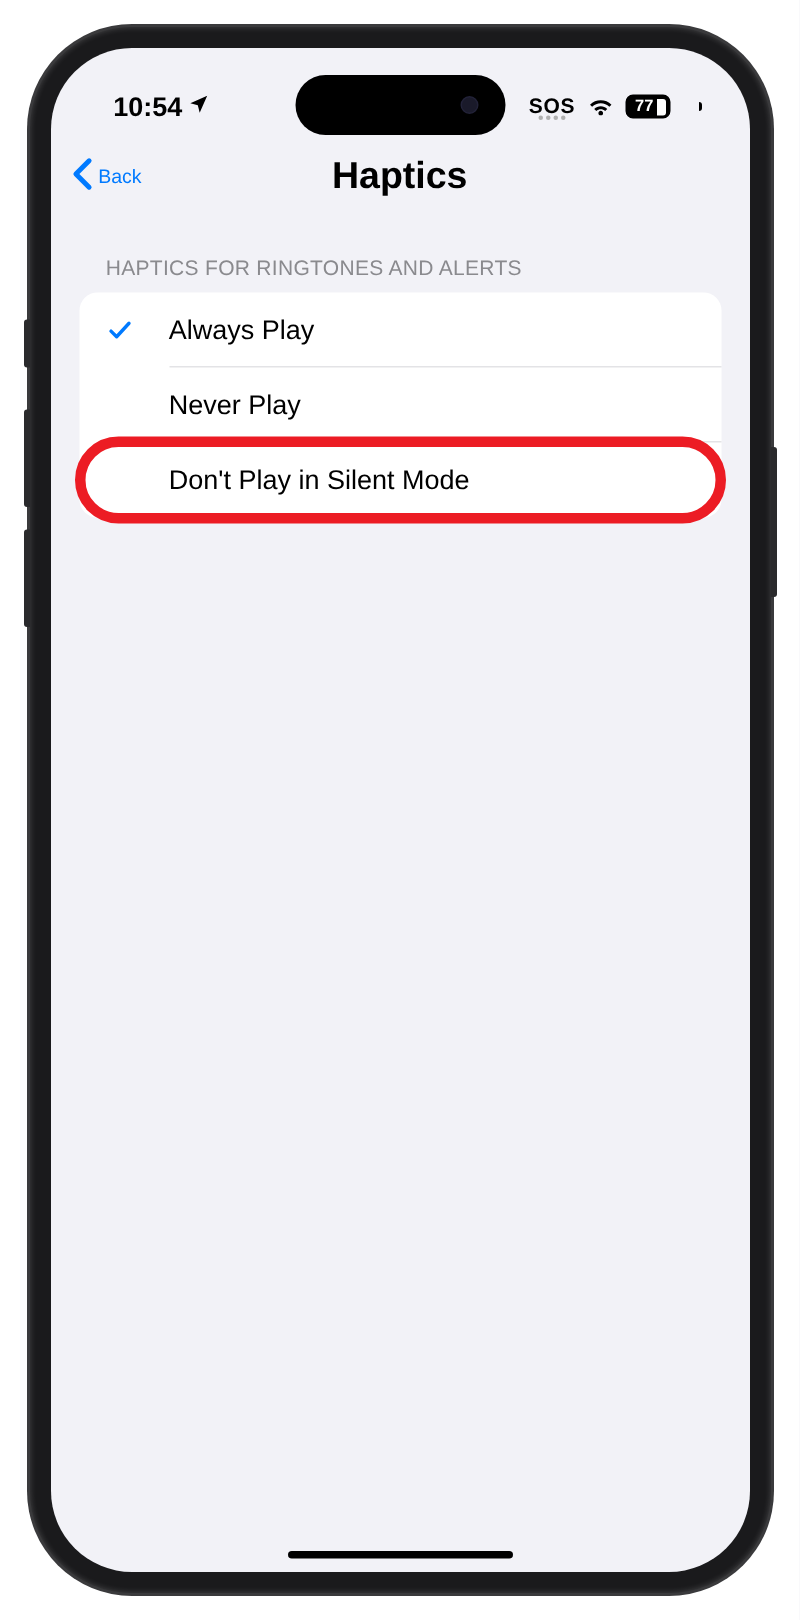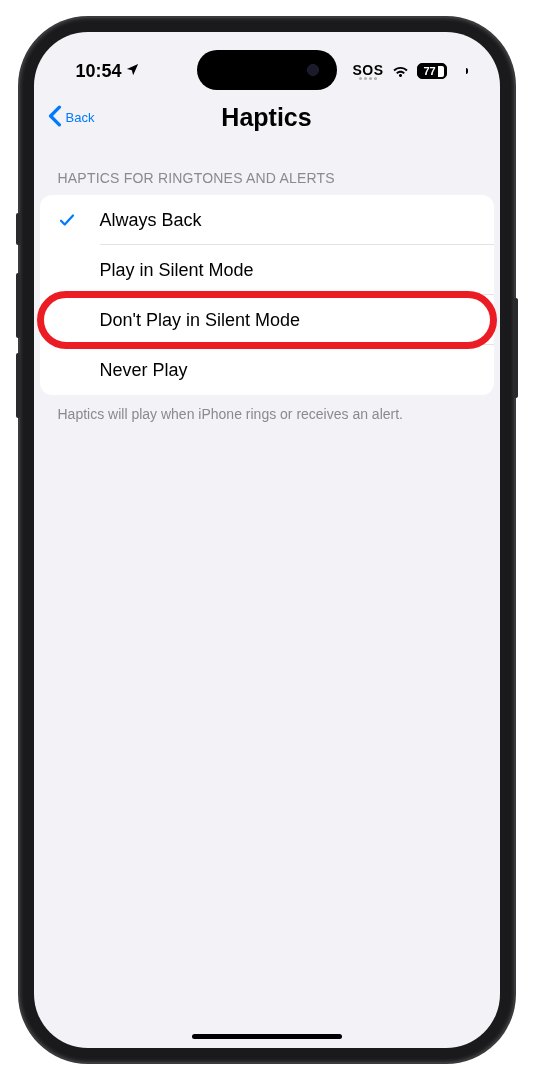--- a/index.html
+++ b/index.html
@@ -196,21 +196,21 @@
     }
     .nav-title {
       position: absolute;
       left: 50%;
       transform: translateX(-50%);
       font-size: 25px;
       font-weight: 600;
       color: #000;
     }
     .content {
-      padding: 0 6px;
+      padding: 0 19px;
     }
     .section-header {
       font-size: 14px;
       color: #8a8a8e;
       text-transform: uppercase;
       padding: 28px 18px 9px 18px;
       letter-spacing: 0.2px;
     }
     .list-group {
       background: #fff;
@@ -339,39 +339,34 @@
       <div class="section-header">HAPTICS FOR RINGTONES AND ALERTS</div>
 
       <div class="list-group">
 
         <div class="list-item">
           <div class="checkmark-slot">
             <svg viewBox="0 0 24 24" fill="none" stroke="#007aff" stroke-width="3" stroke-linecap="round" stroke-linejoin="round">
               <polyline points="4,13 9,18 20,6"></polyline>
             </svg>
           </div>
-          <span class="item-label">Always Back</span>
-        </div>
+          <span class="item-label">Always Play</span>
+        </div>
+
 
         <div class="list-item">
           <div class="checkmark-slot"></div>
-          <span class="item-label">Play in Silent Mode</span>
+          <span class="item-label">Never Play</span>
         </div>
 
         <div class="list-item">
           <div class="highlight-ring"></div>
           <div class="checkmark-slot"></div>
           <span class="item-label">Don't Play in Silent Mode</span>
         </div>
 
-        <div class="list-item">
-          <div class="checkmark-slot"></div>
-          <span class="item-label">Never Play</span>
-        </div>
-
       </div>
 
-      <div class="section-footer">Haptics will play when iPhone rings or receives an alert.</div>
     </div>
 
     <div class="home-indicator"></div>
   </div>
 </div>
 
 </body></html>

